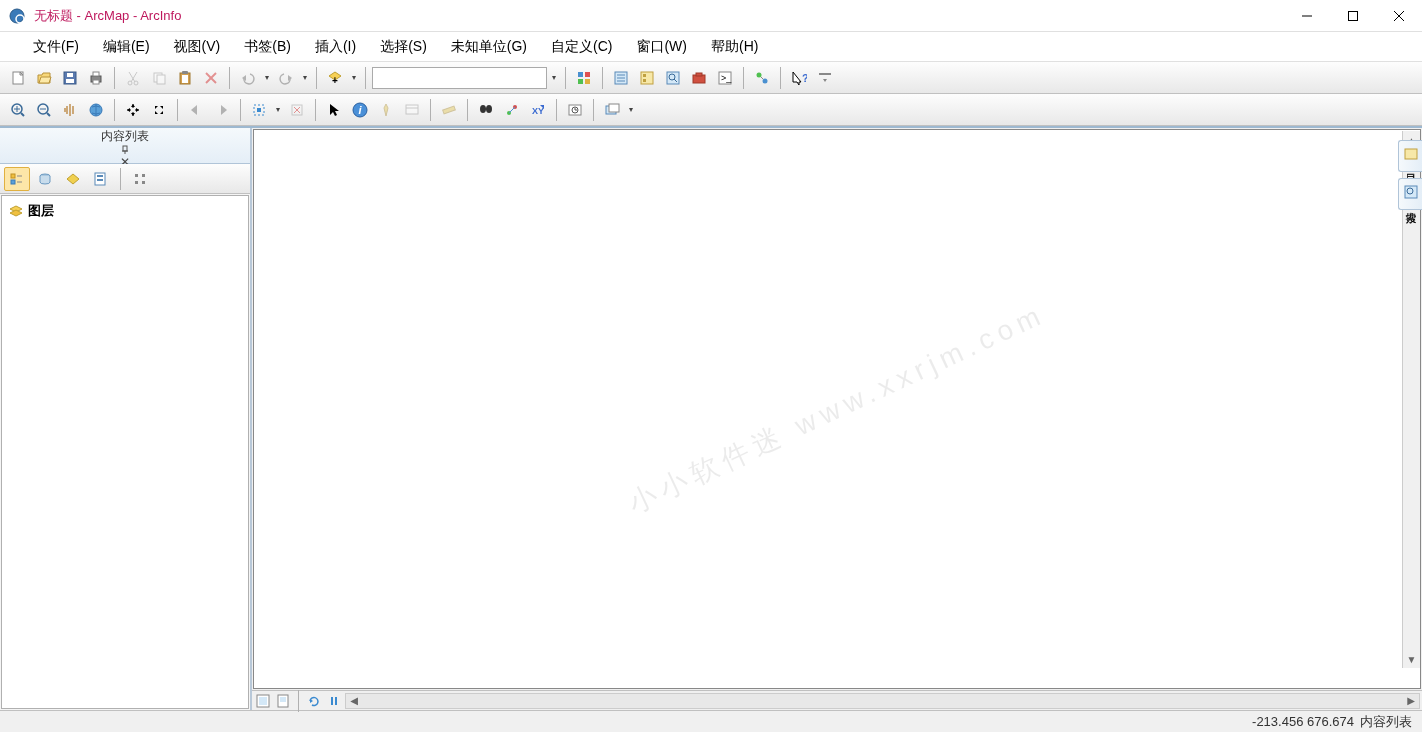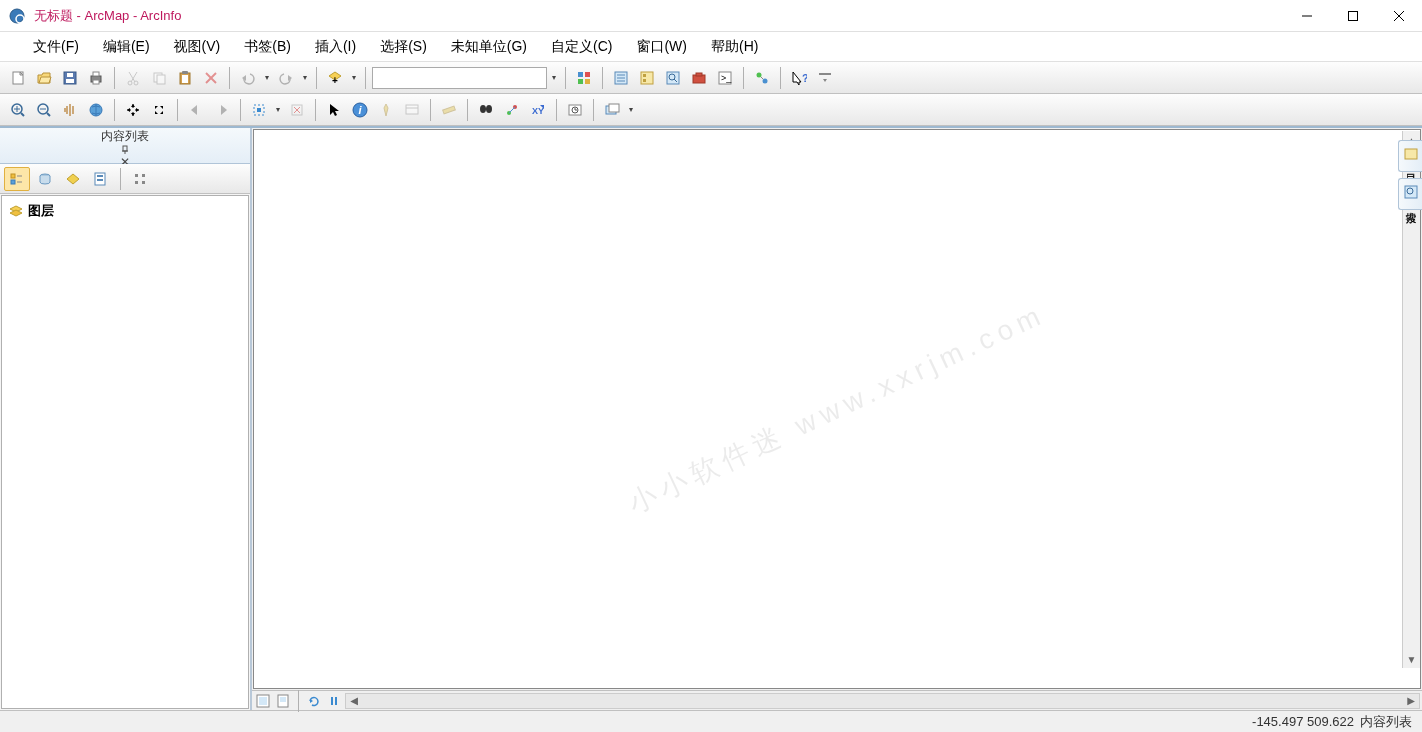--- a/index.html
+++ b/index.html
@@ -511,15 +511,15 @@
         <svg width="14" height="14">
           <rect x="1" y="1" width="12" height="12" fill="#d4e8f7" stroke="#5a8ab8"></rect>
           <circle cx="6" cy="6" r="3" fill="none" stroke="#3a6a98"></circle>
         </svg>
       </span>
     <span>搜索</span>
   </div>
 </div>
 
 <div class="statusbar">
-  <span>-145.497  509.622</span>
+  <span>-213.456  676.674</span>
   <span>内容列表</span>
 </div>
 
 </body></html>

